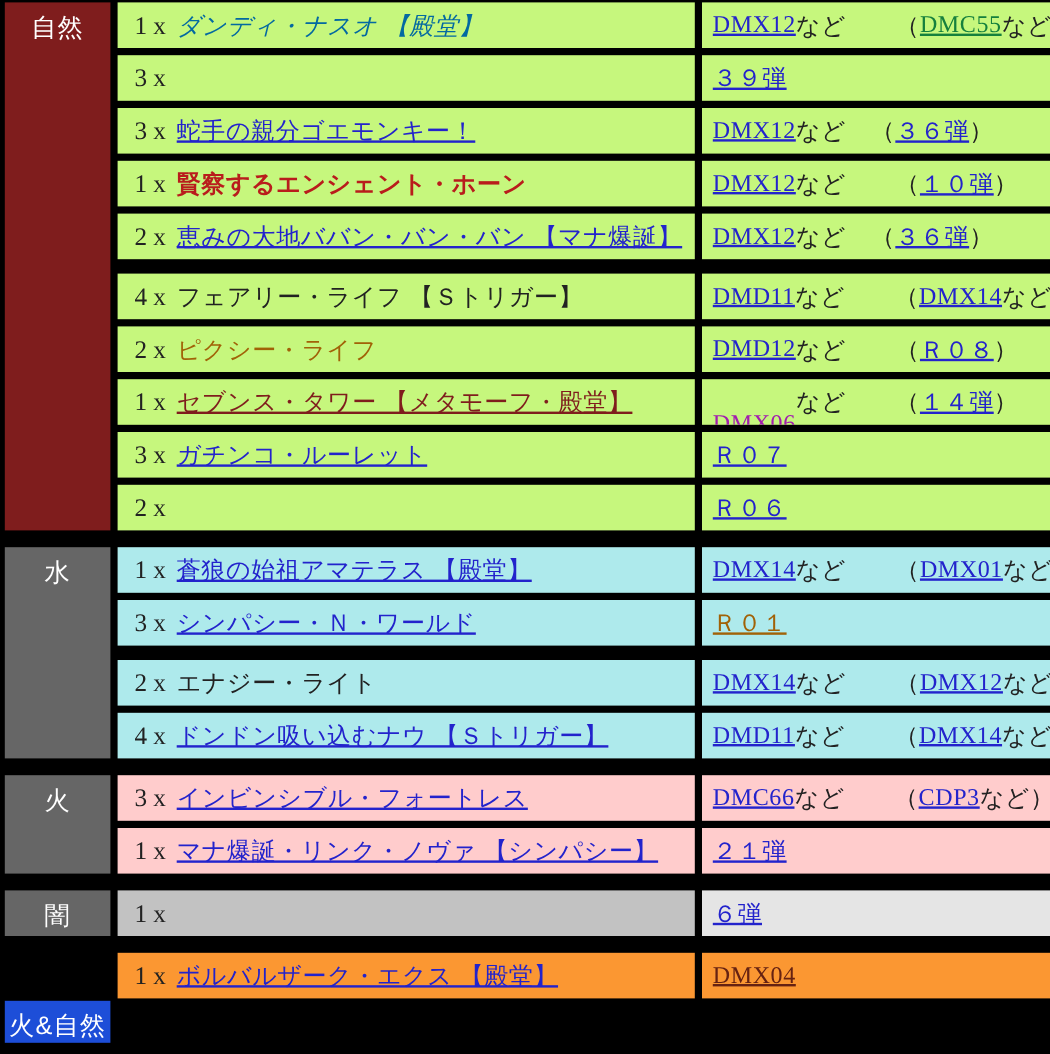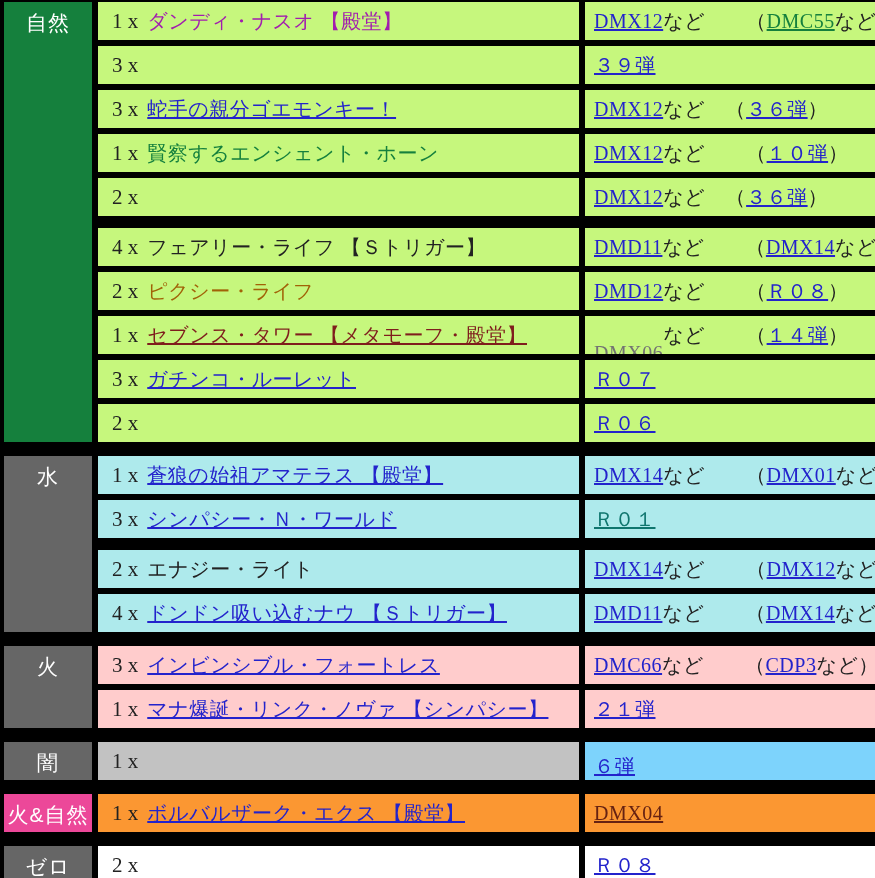--- a/index.html
+++ b/index.html
@@ -40,26 +40,26 @@
   .name{font-size:20px;letter-spacing:0.5px;white-space:pre;}
   .name .small{font-size:15px;}
   a.linked{text-decoration:underline;cursor:pointer;}
   .set-cell span,.set-cell a{white-space:pre;}
 </style>
 </head>
 <body>
 
 <div id="table-root" style="background: rgb(0, 0, 0);">
     <div class="group">
-      <div class="cat" style="background: #15803d; color: rgb(255, 255, 255);">自然</div>
-      <div class="rows">
-        <div class="row">
-          <div class="name-cell" style="background: rgb(198, 247, 125);">
-            <span class="count" style="color: rgb(34, 34, 34);">1 x</span>
-            <span class="name" style="color: #a21caf;"><span class="">ダンディ・ナスオ 【殿堂】</span></span>
+      <div class="cat" style="background: #7f1d1d; color: rgb(255, 255, 255);">自然</div>
+      <div class="rows">
+        <div class="row">
+          <div class="name-cell" style="background: rgb(198, 247, 125);">
+            <span class="count" style="color: rgb(34, 34, 34);">1 x</span>
+            <span class="name" style="color: #0369a1; font-style: italic;"><span class="">ダンディ・ナスオ 【殿堂】</span></span>
           </div>
           <div class="set-cell" style="background: rgb(198, 247, 125); color: rgb(34, 34, 34);">
             <a class="linked" style="color: rgb(35, 35, 204);">DMX12</a>
             <span>など　　（</span>
             <a class="linked" style="color: #15803d;">DMC55</a>
             <span>など）</span>
           </div>
         </div>
         <div class="row">
           <div class="name-cell" style="background: rgb(198, 247, 125);">
@@ -77,32 +77,33 @@
           <div class="set-cell" style="background: rgb(198, 247, 125); color: rgb(34, 34, 34);">
             <a class="linked" style="color: rgb(35, 35, 204);">DMX12</a>
             <span>など　（</span>
             <a class="linked" style="color: rgb(35, 35, 204);">３６弾</a>
             <span>）</span>
           </div>
         </div>
         <div class="row">
           <div class="name-cell" style="background: rgb(198, 247, 125);">
             <span class="count" style="color: rgb(34, 34, 34);">1 x</span>
-            <span class="name" style="color: #15803d;"><span class="">賢察するエンシェント・ホーン</span></span>
+            <span class="name" style="color: #b91c1c; font-weight: bold;"><span class="">賢察するエンシェント・ホーン</span></span>
           </div>
           <div class="set-cell" style="background: rgb(198, 247, 125); color: rgb(34, 34, 34);">
             <a class="linked" style="color: rgb(35, 35, 204);">DMX12</a>
             <span>など　　（</span>
             <a class="linked" style="color: rgb(35, 35, 204);">１０弾</a>
             <span>）</span>
           </div>
         </div>
         <div class="row">
           <div class="name-cell" style="background: rgb(198, 247, 125);">
             <span class="count" style="color: rgb(34, 34, 34);">2 x</span>
+            <a class="name linked" style="color: rgb(35, 35, 204);"><span class="">恵みの大地ババン・バン・バン 【マナ爆誕】</span></a>
           </div>
           <div class="set-cell" style="background: rgb(198, 247, 125); color: rgb(34, 34, 34);">
             <a class="linked" style="color: rgb(35, 35, 204);">DMX12</a>
             <span>など　（</span>
             <a class="linked" style="color: rgb(35, 35, 204);">３６弾</a>
             <span>）</span>
           </div>
         </div>
         <div class="row gap-before">
           <div class="name-cell" style="background: rgb(198, 247, 125);">
@@ -127,21 +128,21 @@
             <a class="linked" style="color: rgb(35, 35, 204);">Ｒ０８</a>
             <span>）</span>
           </div>
         </div>
         <div class="row">
           <div class="name-cell" style="background: rgb(198, 247, 125);">
             <span class="count" style="color: rgb(34, 34, 34);">1 x</span>
             <a class="name linked" style="color: #7f1d1d; text-align: right;"><span class="">セブンス・タワー 【メタモーフ・殿堂】</span></a>
           </div>
           <div class="set-cell" style="background: rgb(198, 247, 125); color: rgb(34, 34, 34);">
-            <a class="linked" style="color: #737373; margin-top: 36px;">DMX06</a>
+            <a class="linked" style="color: #a21caf; margin-top: 36px;">DMX06</a>
             <span>など　　（</span>
             <a class="linked" style="color: rgb(35, 35, 204);">１４弾</a>
             <span>）</span>
           </div>
         </div>
         <div class="row">
           <div class="name-cell" style="background: rgb(198, 247, 125);">
             <span class="count" style="color: rgb(34, 34, 34);">3 x</span>
             <a class="name linked" style="color: rgb(35, 35, 204);"><span class="">ガチンコ・ルーレット</span></a>
           </div>
@@ -173,21 +174,21 @@
             <a class="linked" style="color: rgb(35, 35, 204);">DMX01</a>
             <span>など）</span>
           </div>
         </div>
         <div class="row">
           <div class="name-cell" style="background: rgb(174, 234, 236);">
             <span class="count" style="color: rgb(34, 34, 34);">3 x</span>
             <a class="name linked" style="color: rgb(35, 35, 204);"><span class="">シンパシー・Ｎ・ワールド</span></a>
           </div>
           <div class="set-cell" style="background: rgb(174, 234, 236); color: rgb(34, 34, 34);">
-            <a class="linked" style="color: #0f766e; font-family: Liberation Serif, serif;">Ｒ０１</a>
+            <a class="linked" style="color: #a16207; font-family: Liberation Serif, serif;">Ｒ０１</a>
           </div>
         </div>
         <div class="row gap-before">
           <div class="name-cell" style="background: rgb(174, 234, 236);">
             <span class="count" style="color: rgb(34, 34, 34);">2 x</span>
             <span class="name" style="color: rgb(34, 34, 34);"><span class="">エナジー・ライト</span></span>
           </div>
           <div class="set-cell" style="background: rgb(174, 234, 236); color: rgb(34, 34, 34);">
             <a class="linked" style="color: rgb(35, 35, 204);">DMX14</a>
             <span>など　　（</span>
@@ -235,28 +236,28 @@
         </div>
       </div>
     </div>
     <div class="group">
       <div class="cat" style="background: rgb(102, 102, 102); color: rgb(255, 255, 255);">闇</div>
       <div class="rows">
         <div class="row">
           <div class="name-cell" style="background: rgb(194, 194, 194);">
             <span class="count" style="color: rgb(34, 34, 34);">1 x</span>
           </div>
-          <div class="set-cell" style="background: #7dd3fc; color: rgb(34, 34, 34); align-items: flex-end;">
+          <div class="set-cell" style="background: #e5e5e5; color: rgb(34, 34, 34);">
             <a class="linked" style="color: rgb(35, 35, 204);">６弾</a>
           </div>
         </div>
       </div>
     </div>
     <div class="group">
-      <div class="cat" style="background: #ec4899; color: rgb(255, 255, 255);">火&amp;自然</div>
+      <div class="cat" style="background: #1d4ed8; color: rgb(255, 255, 255); margin-top: 40px;">火&amp;自然</div>
       <div class="rows">
         <div class="row">
           <div class="name-cell" style="background: rgb(251, 151, 50);">
             <span class="count" style="color: rgb(34, 34, 34);">1 x</span>
             <a class="name linked" style="color: rgb(35, 35, 204);"><span class="">ボルバルザーク・エクス 【殿堂】</span></a>
           </div>
           <div class="set-cell" style="background: rgb(251, 151, 50); color: rgb(34, 34, 34);">
             <a class="linked" style="color: rgb(102, 34, 18);">DMX04</a>
           </div>
         </div>

